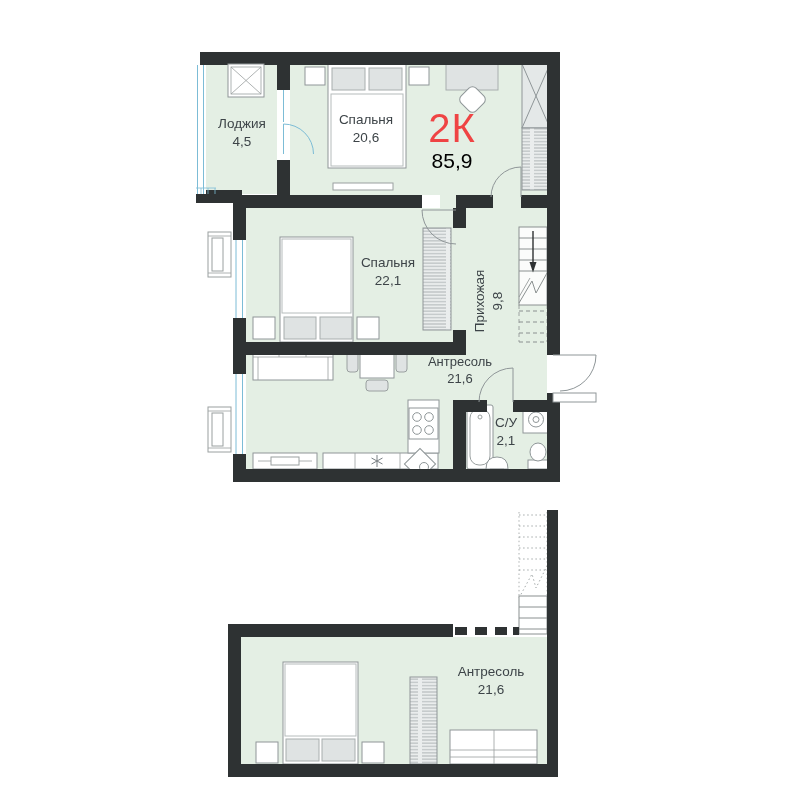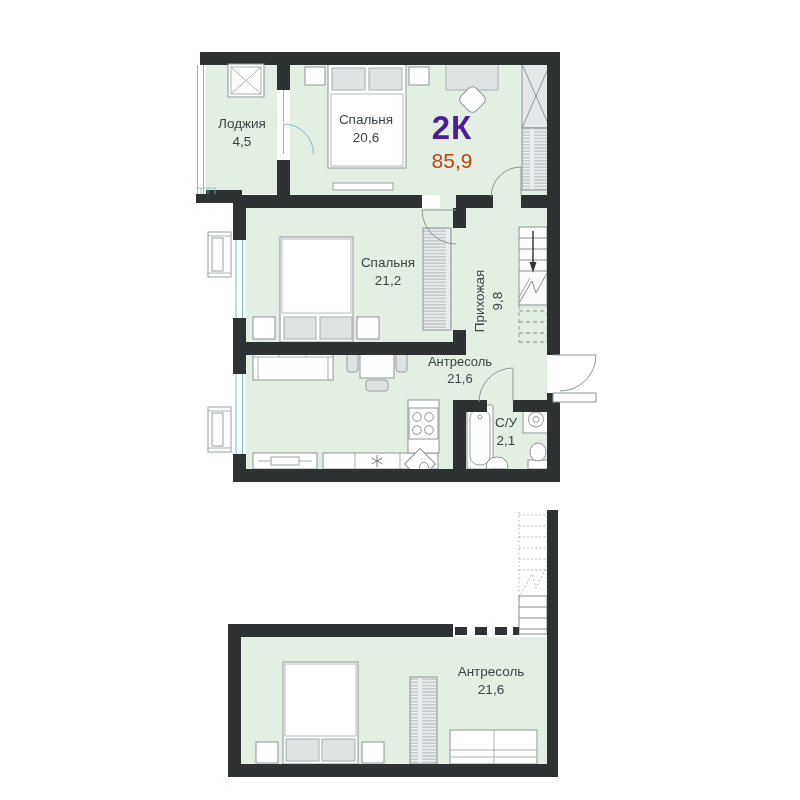--- a/index.html
+++ b/index.html
@@ -2,23 +2,23 @@
 <html><head>
 <meta charset="utf-8">
 <style>
   html,body{margin:0;padding:0;background:#ffffff;}
   .canvas{position:relative;width:800px;height:800px;background:#ffffff;overflow:hidden;
           font-family:"Liberation Sans","DejaVu Sans",sans-serif;margin-top:12px;}
   .plan-svg{position:absolute;left:0;top:0;}
   .lbl{position:absolute;transform:translate(-50%,-50%);text-align:center;
        color:#3d4448;font-size:13.5px;line-height:1.3;white-space:nowrap;}
   .lbl-rot{transform:translate(-50%,-50%) rotate(-90deg);}
-  .type-big{position:absolute;transform:translate(-50%,-50%);color:#4c1d95;
-            font-size:33px;font-weight:700;letter-spacing:1px;white-space:nowrap;}
-  .type-area{position:absolute;transform:translate(-50%,-50%);color:#c2410c;
+  .type-big{position:absolute;transform:translate(-50%,-50%);color:#ef4444;
+            font-size:40px;font-weight:400;letter-spacing:1px;white-space:nowrap;}
+  .type-area{position:absolute;transform:translate(-50%,-50%);color:#000000;
              font-size:21px;font-weight:400;white-space:nowrap;}
 </style>
 </head>
 <body>
 
 <div class="canvas">
 
 <svg class="plan-svg" width="800" height="800" viewBox="0 0 800 800">
   <defs>
     <pattern id="hatch" width="28" height="3.2" patternUnits="userSpaceOnUse">
@@ -266,21 +266,21 @@
 <div class="lbl" style="left:366px;top:117px;">
   <div>Спальня</div>
   <div>20,6</div>
 </div>
 
 <div class="type-big" style="left:452px;top:116px;">2К</div>
 <div class="type-area" style="left:452px;top:149px;">85,9</div>
 
 <div class="lbl" style="left:388px;top:260px;">
   <div>Спальня</div>
-  <div>21,2</div>
+  <div>22,1</div>
 </div>
 
 <div class="lbl lbl-rot" style="left:489px;top:289px;">
   <div>Прихожая</div>
   <div>9,8</div>
 </div>
 
 <div class="lbl" style="left:460px;top:359px;font-size:13px;">
   <div>Антресоль</div>
   <div>21,6</div>

